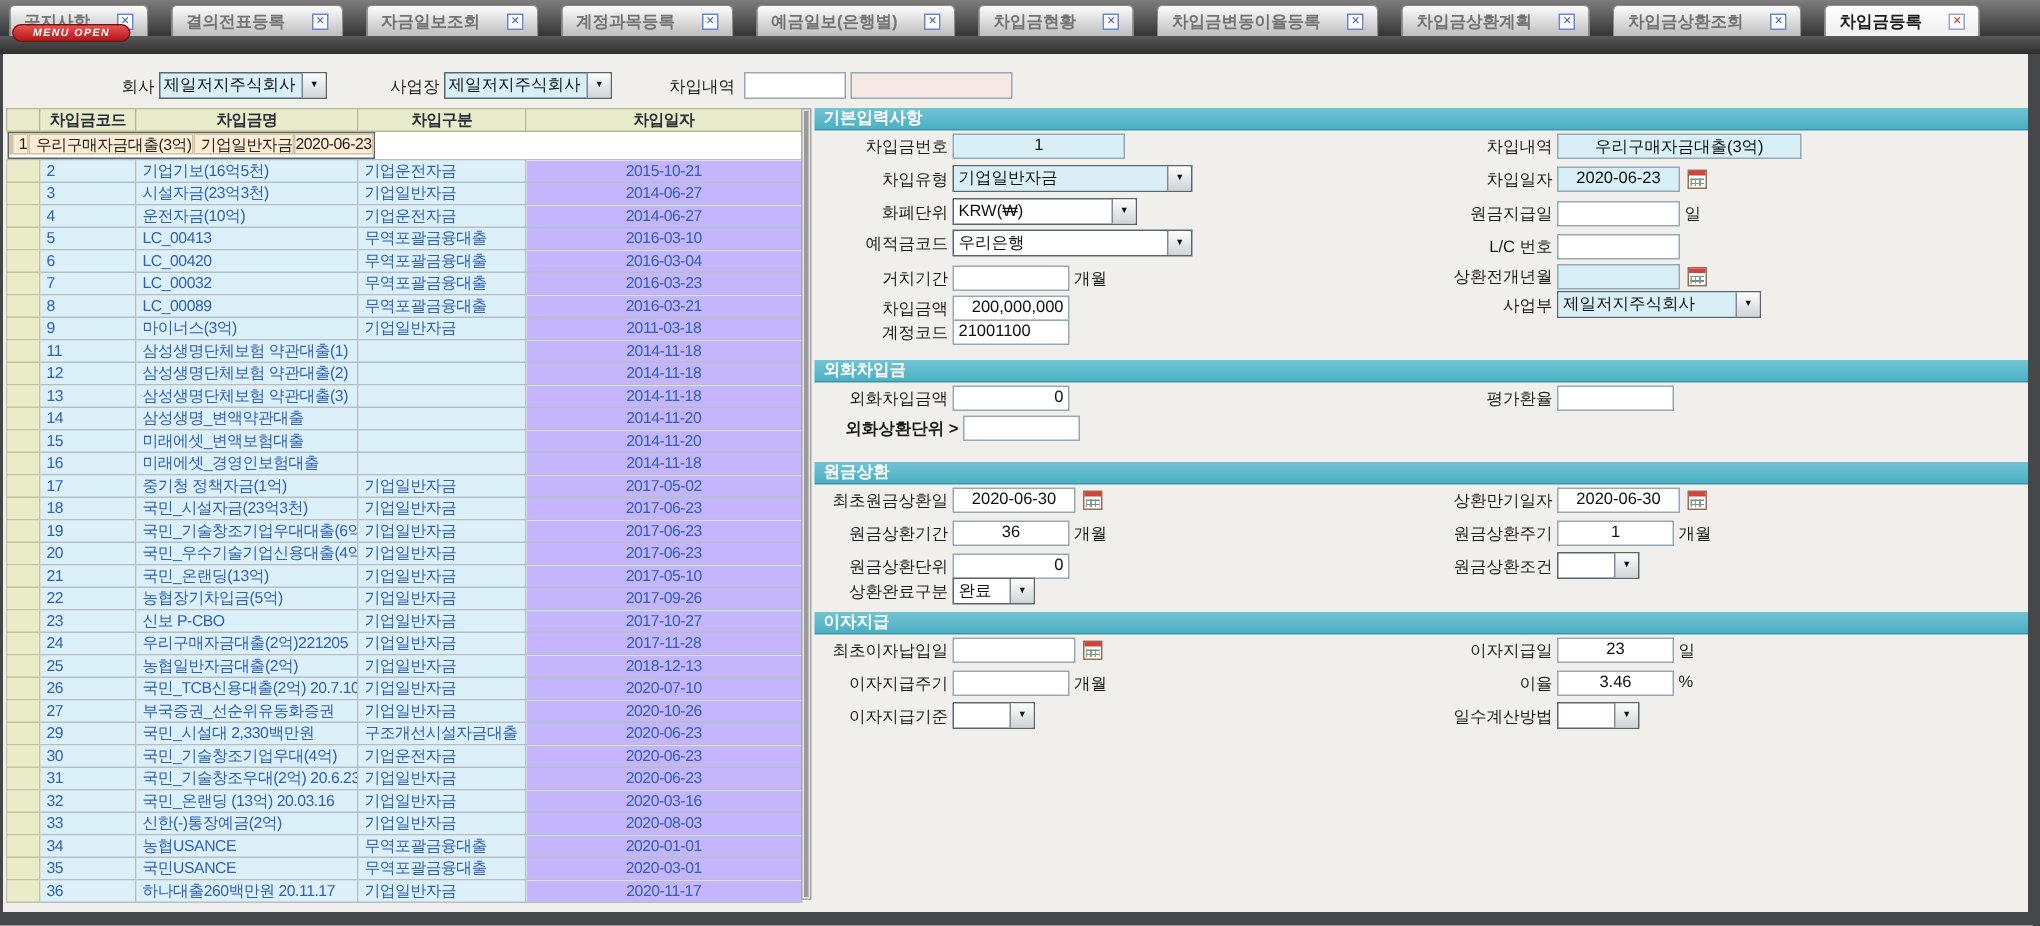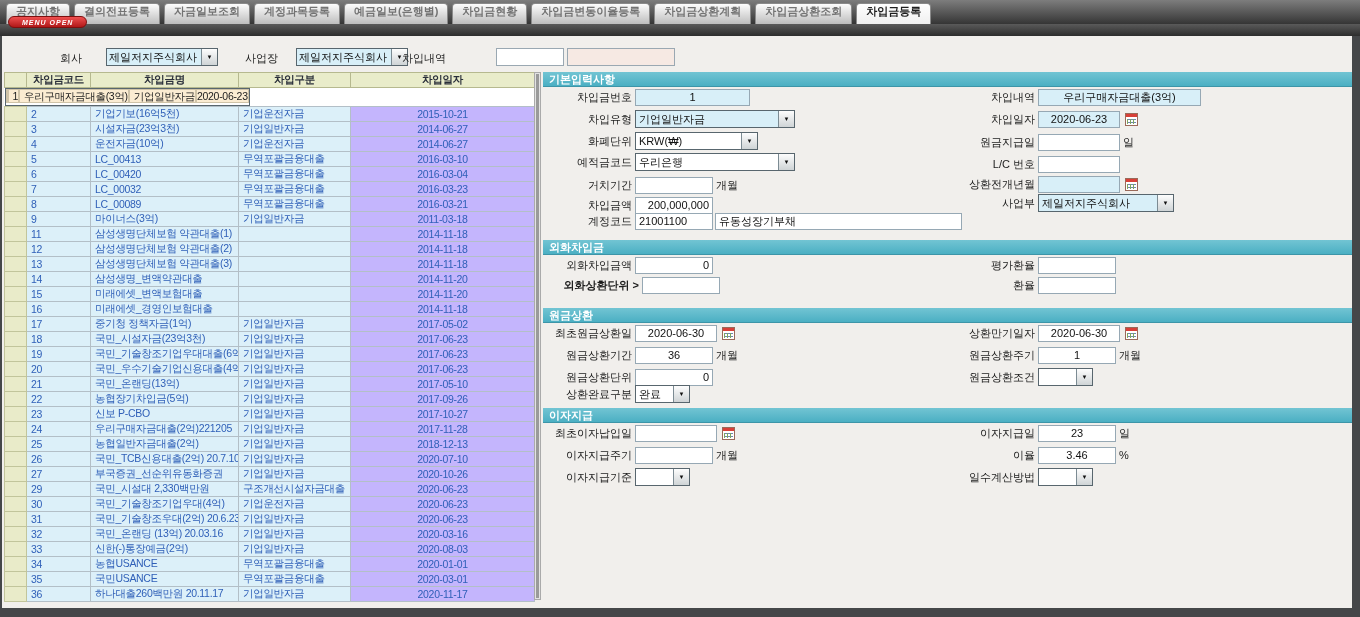--- a/index.html
+++ b/index.html
@@ -2,41 +2,41 @@
 <html><head>
 <meta charset="utf-8">
 <style>
   * { margin:0; padding:0; box-sizing:border-box; }
   html,body { width:1360px; height:617px; overflow:hidden; }
   body { font-family:"Liberation Sans","DejaVu Sans",sans-serif; background:#454749; position:relative; }
 
   
   .tabbar { position:absolute; top:0; left:0; width:1360px; height:24px;
             background:linear-gradient(#7d7d7d,#353535); display:flex; align-items:flex-end; padding-left:6px; }
-  .tab { height:21px; margin-right:4px; padding:0 9px; display:flex; align-items:center; gap:18px;
+  .tab { height:21px; margin-right:15px; padding:0 9px; display:flex; align-items:center; gap:18px;
          background:linear-gradient(#fdfdfd,#bdbdbd); border:1px solid #8a8a8a; border-bottom:none;
-         border-radius:4px 4px 0 0; font-size:11px; font-weight:bold; color:#737373; white-space:nowrap;flex-direction:column; }
+         border-radius:4px 4px 0 0; font-size:11px; font-weight:bold; color:#737373; white-space:nowrap; }
   .tab.active { background:linear-gradient(#ffffff,#efefef); color:#1d1d1d; }
   .tab .x { width:11px; height:11px; background:#fafafa; border:1px solid #6a87c9; color:#3c5fc0;
             font-size:7px; line-height:9px; text-align:center; font-weight:bold; }
   .tab.active .x { color:#d02a2a; border-color:#9aa4c4; }
 
   
   .menubar { position:absolute; top:24px; left:0; width:1360px; height:12px;
              background:linear-gradient(#5a5a5a,#2d2d2d); }
   .menu-open { position:absolute; top:16px; left:8px; height:12px; padding:0 13px; z-index:5;
                background:linear-gradient(#ef5050,#b01818); border:1px solid #7d0f0f; border-radius:7px;
                color:#fff; font-size:7px; font-weight:bold; font-style:italic; letter-spacing:1px;
                display:flex; align-items:center; }
 
   
   .main { position:absolute; top:36px; left:2px; width:1350px; height:572px; background:#f1efec; }
 
   
-  .flabel { position:absolute; font-size:11px; color:#1c1c1c; height:18px; line-height:18px; }
+  .flabel { position:absolute; font-size:11px; color:#1c1c1c; text-align:right; height:18px; line-height:18px; }
   .fsel   { position:absolute; display:flex; height:18px; border:1px solid #58666e; background:#d8eff8; }
   .fsel .txt { flex:1; font-size:11px; line-height:16px; padding:0 2px; color:#111; overflow:hidden; white-space:nowrap; }
   .fsel .arw { width:16px; border-left:1px solid #7c8b93; background:linear-gradient(#fdfdfd,#cfd4d6);
                display:grid; place-items:center; font-size:6px; color:#111; }
   .finp { position:absolute; height:18px; border:1px solid #9aa8b2; font-size:11px; padding:0 3px; }
 
   
   .grid { position:absolute; left:2px; top:36px; width:530px; height:528px; border-collapse:collapse;
           table-layout:fixed; background:#fff; font-size:10.5px; letter-spacing:-0.3px; }
   .grid th, .grid td { border:1px solid #b3bfc7; overflow:hidden; white-space:nowrap; height:14.25px; padding:0 0 0 4px; }
@@ -476,38 +476,33 @@
       <span class="lab">사업부</span>
       <span class="sel lb w136">
           <span class="txt">제일저지주식회사</span>
           <span class="arw">▼</span>
         </span>
     </div>
 
     <div class="fg l" style="top:140px;left:0;">
       <span class="lab">계정코드</span>
       <input class="inp w78" value="21001100" style="">
-      <input class="inp w247" style="margin-left: 2px;" value="유동성장기부채">
     </div>
 
     <div class="sechdr" style="top:168px;">외화차입금</div>
     <div class="fg l" style="top:184px;left:0;">
       <span class="lab">외화차입금액</span>
       <input class="inp ta-r w78" value="0" style="">
     </div>
     <div class="fg r" style="top:184px;">
       <span class="lab">평가환율</span>
       <input class="inp w78" value="" style="">
     </div>
     <div class="fg l" style="top:204px;left:0;">
       <span class="lab" style="width:96px;font-weight:bold;">외화상환단위 &gt;</span>
-      <input class="inp w78" value="" style="">
-    </div>
-    <div class="fg r" style="top:204px;">
-      <span class="lab">환율</span>
       <input class="inp w78" value="" style="">
     </div>
 
     <div class="sechdr" style="top:236px;">원금상환</div>
     <div class="fg l" style="top:252px;left:0;">
       <span class="lab">최초원금상환일</span>
       <input class="inp ta-c w82" value="2020-06-30" style="">
       <span class="cal"></span>
     </div>
     <div class="fg r" style="top:252px;">

